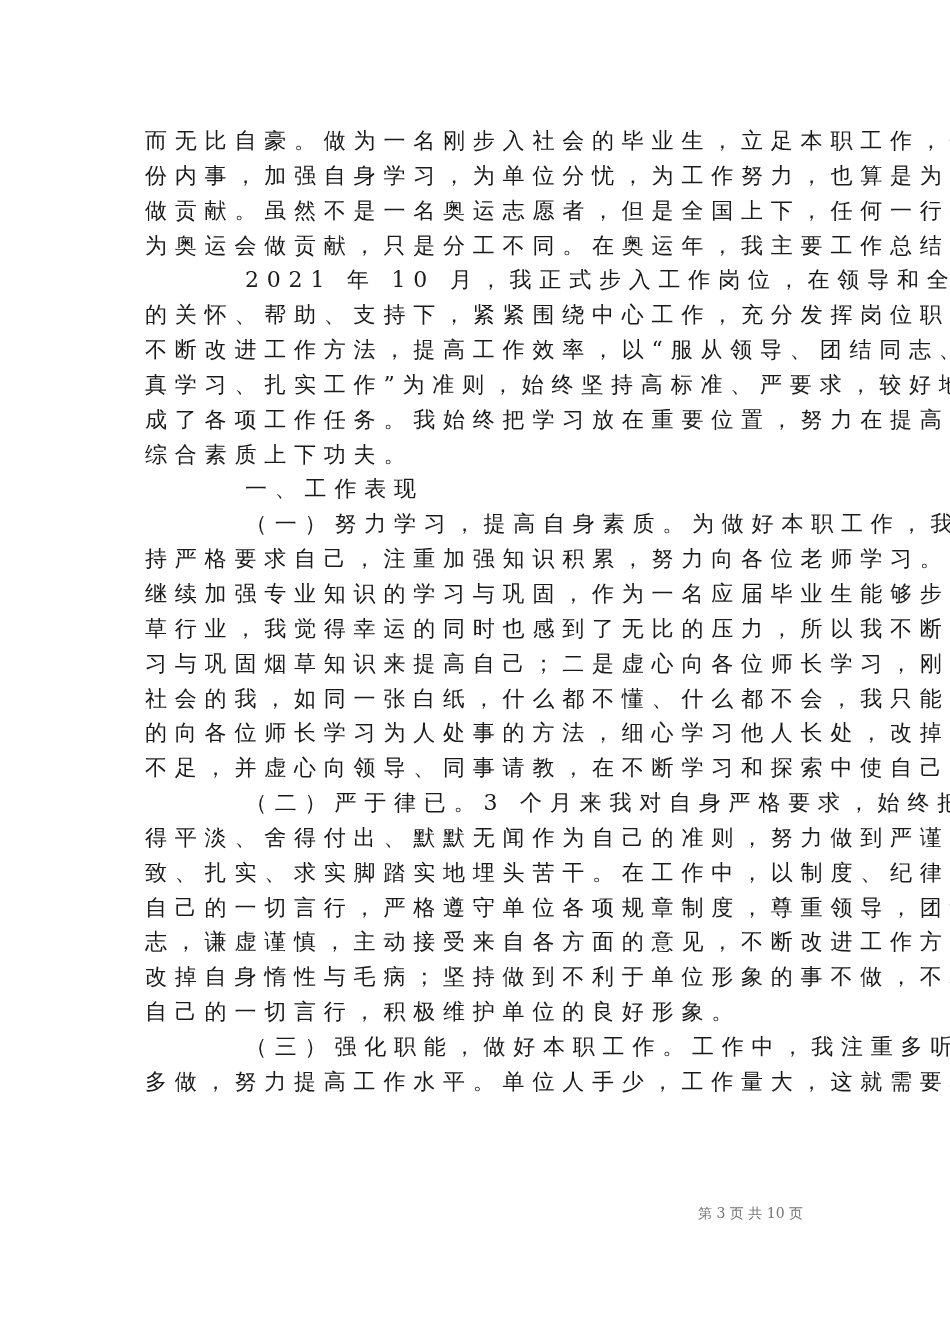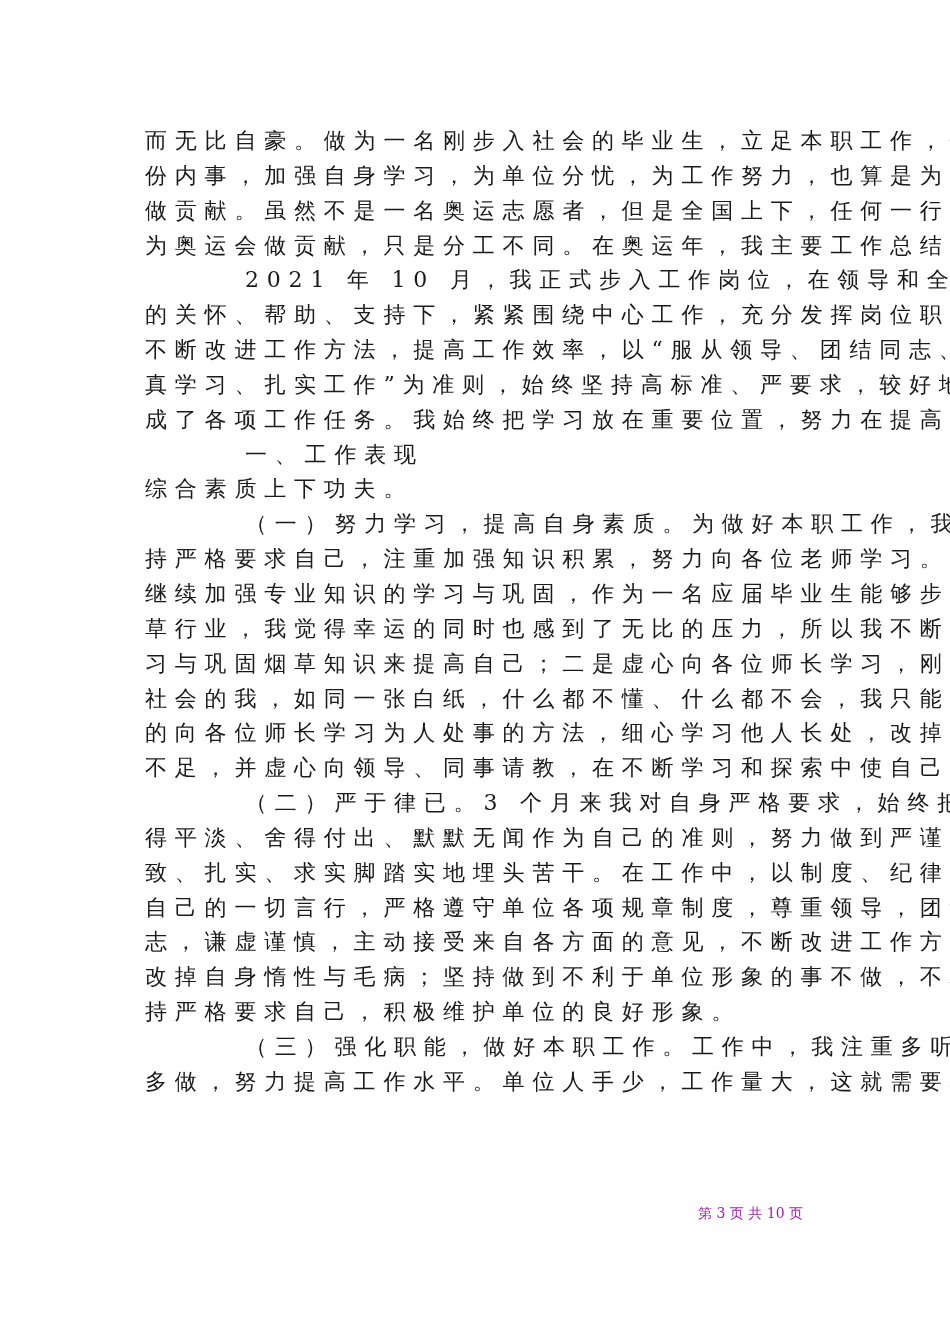--- a/index.html
+++ b/index.html
@@ -39,54 +39,54 @@
     }
     .line.indent {
       padding-left: 100px;
     }
     .footer {
       position: absolute;
       right: 147px;
       top: 1203px;
       font-size: 14px;
       line-height: 20px;
-      color: #a21caf;
+      color: #737373;
       white-space: nowrap;
       text-align: center;
     }
   </style>
 </head>
 <body>
 
 <div class="page">
   <div class="body-text">
     <div class="line">而无比自豪。做为一名刚步入社会的毕业生，立足本职工作，做好</div>
     <div class="line">份内事，加强自身学习，为单位分忧，为工作努力，也算是为奥运</div>
     <div class="line">做贡献。虽然不是一名奥运志愿者，但是全国上下，任何一行都是</div>
     <div class="line">为奥运会做贡献，只是分工不同。在奥运年，我主要工作总结如下：</div>
     <div class="line indent">2021 年 10 月，我正式步入工作岗位，在领导和全体同志</div>
     <div class="line">的关怀、帮助、支持下，紧紧围绕中心工作，充分发挥岗位职能，</div>
     <div class="line">不断改进工作方法，提高工作效率，以“服从领导、团结同志、认</div>
     <div class="line">真学习、扎实工作”为准则，始终坚持高标准、严要求，较好地完</div>
     <div class="line">成了各项工作任务。我始终把学习放在重要位置，努力在提高自身</div>
+    <div class="line">综合素质上下功夫。</div>
     <div class="line indent">一、工作表现</div>
-    <div class="line">综合素质上下功夫。</div>
     <div class="line indent">（一）努力学习，提高自身素质。为做好本职工作，我坚</div>
     <div class="line">持严格要求自己，注重加强知识积累，努力向各位老师学习。一是</div>
     <div class="line">继续加强专业知识的学习与巩固，作为一名应届毕业生能够步入烟</div>
     <div class="line">草行业，我觉得幸运的同时也感到了无比的压力，所以我不断的学</div>
     <div class="line">习与巩固烟草知识来提高自己；二是虚心向各位师长学习，刚跨进</div>
     <div class="line">社会的我，如同一张白纸，什么都不懂、什么都不会，我只能虚心</div>
     <div class="line">的向各位师长学习为人处事的方法，细心学习他人长处，改掉自己</div>
     <div class="line">不足，并虚心向领导、同事请教，在不断学习和探索中使自己的综</div>
     <div class="line indent">（二）严于律已。3 个月来我对自身严格要求，始终把耐</div>
     <div class="line">得平淡、舍得付出、默默无闻作为自己的准则，努力做到严谨、细</div>
     <div class="line">致、扎实、求实脚踏实地埋头苦干。在工作中，以制度、纪律规范</div>
     <div class="line">自己的一切言行，严格遵守单位各项规章制度，尊重领导，团结同</div>
     <div class="line">志，谦虚谨慎，主动接受来自各方面的意见，不断改进工作方法，</div>
     <div class="line">改掉自身惰性与毛病；坚持做到不利于单位形象的事不做，不利于</div>
-    <div class="line">持严格要求自己，积极维护单位的良好形象。</div>
+    <div class="line">自己的一切言行，积极维护单位的良好形象。</div>
     <div class="line indent">（三）强化职能，做好本职工作。工作中，我注重多听、</div>
     <div class="line">多做，努力提高工作水平。单位人手少，工作量大，这就需要单位</div>
   </div>
 
   <div class="footer">第 3 页 共 10 页</div>
 </div>
 
 </body></html>

